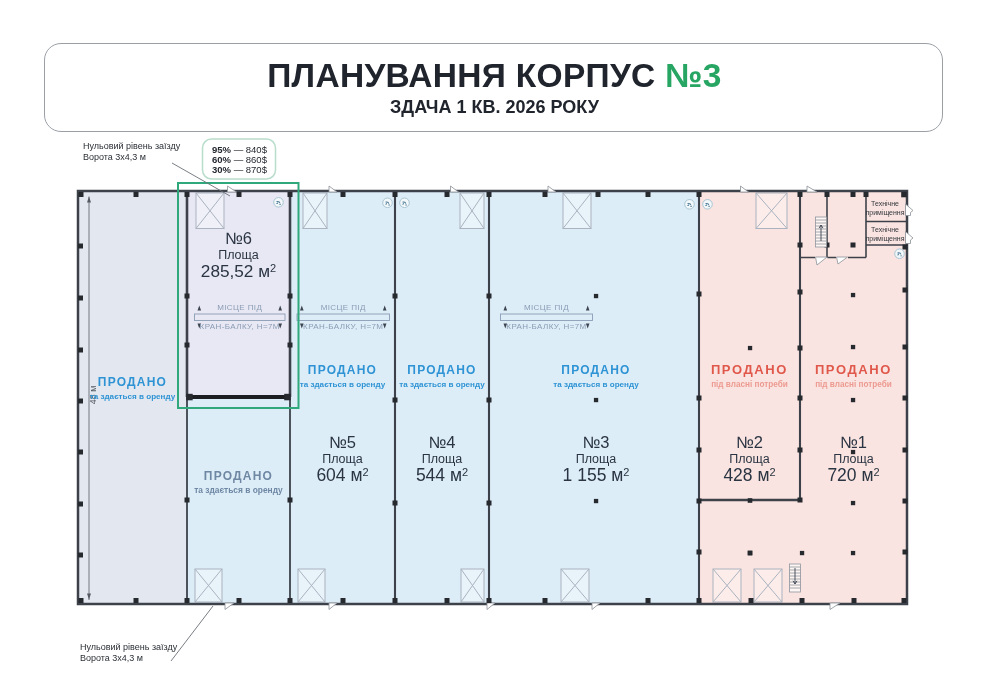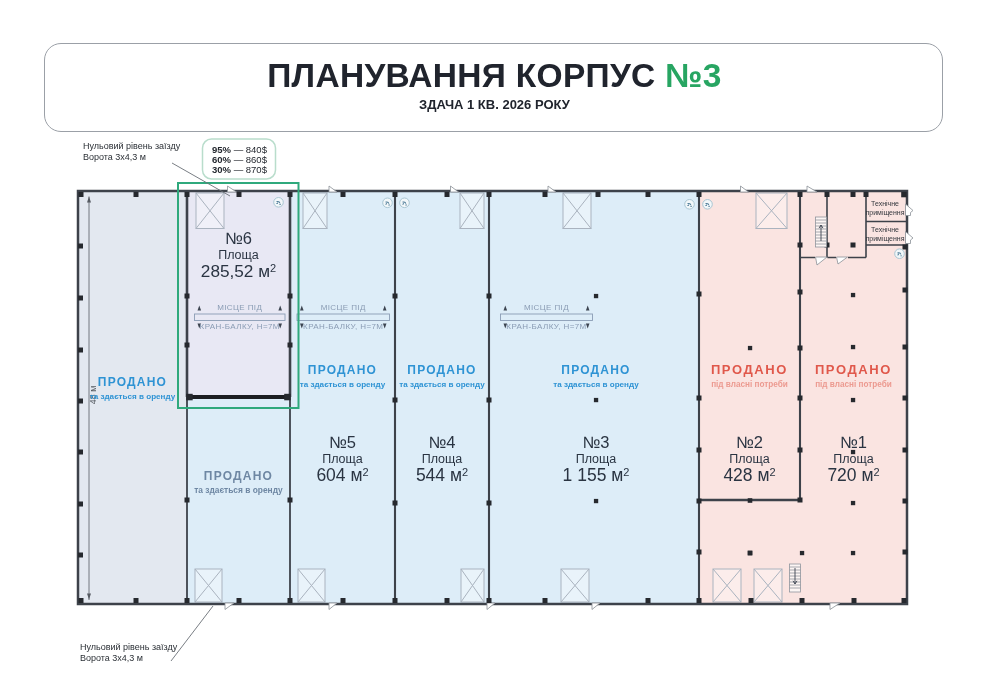--- a/index.html
+++ b/index.html
@@ -1,18 +1,18 @@
 <!DOCTYPE html>
 <html><head><meta charset="utf-8"><style>html,body{margin:0;padding:0;width:990px;height:700px;background:#fff;font-family:"Liberation Sans",sans-serif;overflow:hidden;}</style></head><body>
 
 <div style="position:absolute;left:44px;top:43px;width:899px;height:89px;border:1.2px solid #9ba0a7;border-radius:17px;background:#fff;box-sizing:border-box;"></div>
 
 <div style="position:absolute;left:45px;top:57px;width:899px;text-align:center;font-size:33.5px;font-weight:bold;color:#20242d;letter-spacing:0.3px;">ПЛАНУВАННЯ КОРПУС <span style="color:#27a562">№3</span></div>
 
-<div style="position:absolute;left:45px;top:97px;width:899px;text-align:center;font-size:13px;font-weight:bold;color:#20242d;">ЗДАЧА 1 КВ. 2026 РОКУ</div>
+<div style="position:absolute;left:45px;top:97px;width:899px;text-align:center;font-size:18px;font-weight:bold;color:#20242d;">ЗДАЧА 1 КВ. 2026 РОКУ</div>
 <svg style="position:absolute;left:0;top:0;" width="990" height="700" viewBox="0 0 990 700">
 
 <rect x="78" y="191" width="109" height="413" fill="#e3e8f0"></rect>
 
 <rect x="187" y="191" width="103" height="206" fill="#e8e8f4"></rect>
 
 <rect x="187" y="397" width="103" height="207" fill="#ddedf8"></rect>
 
 <rect x="290" y="191" width="105" height="413" fill="#ddedf8"></rect>
 

